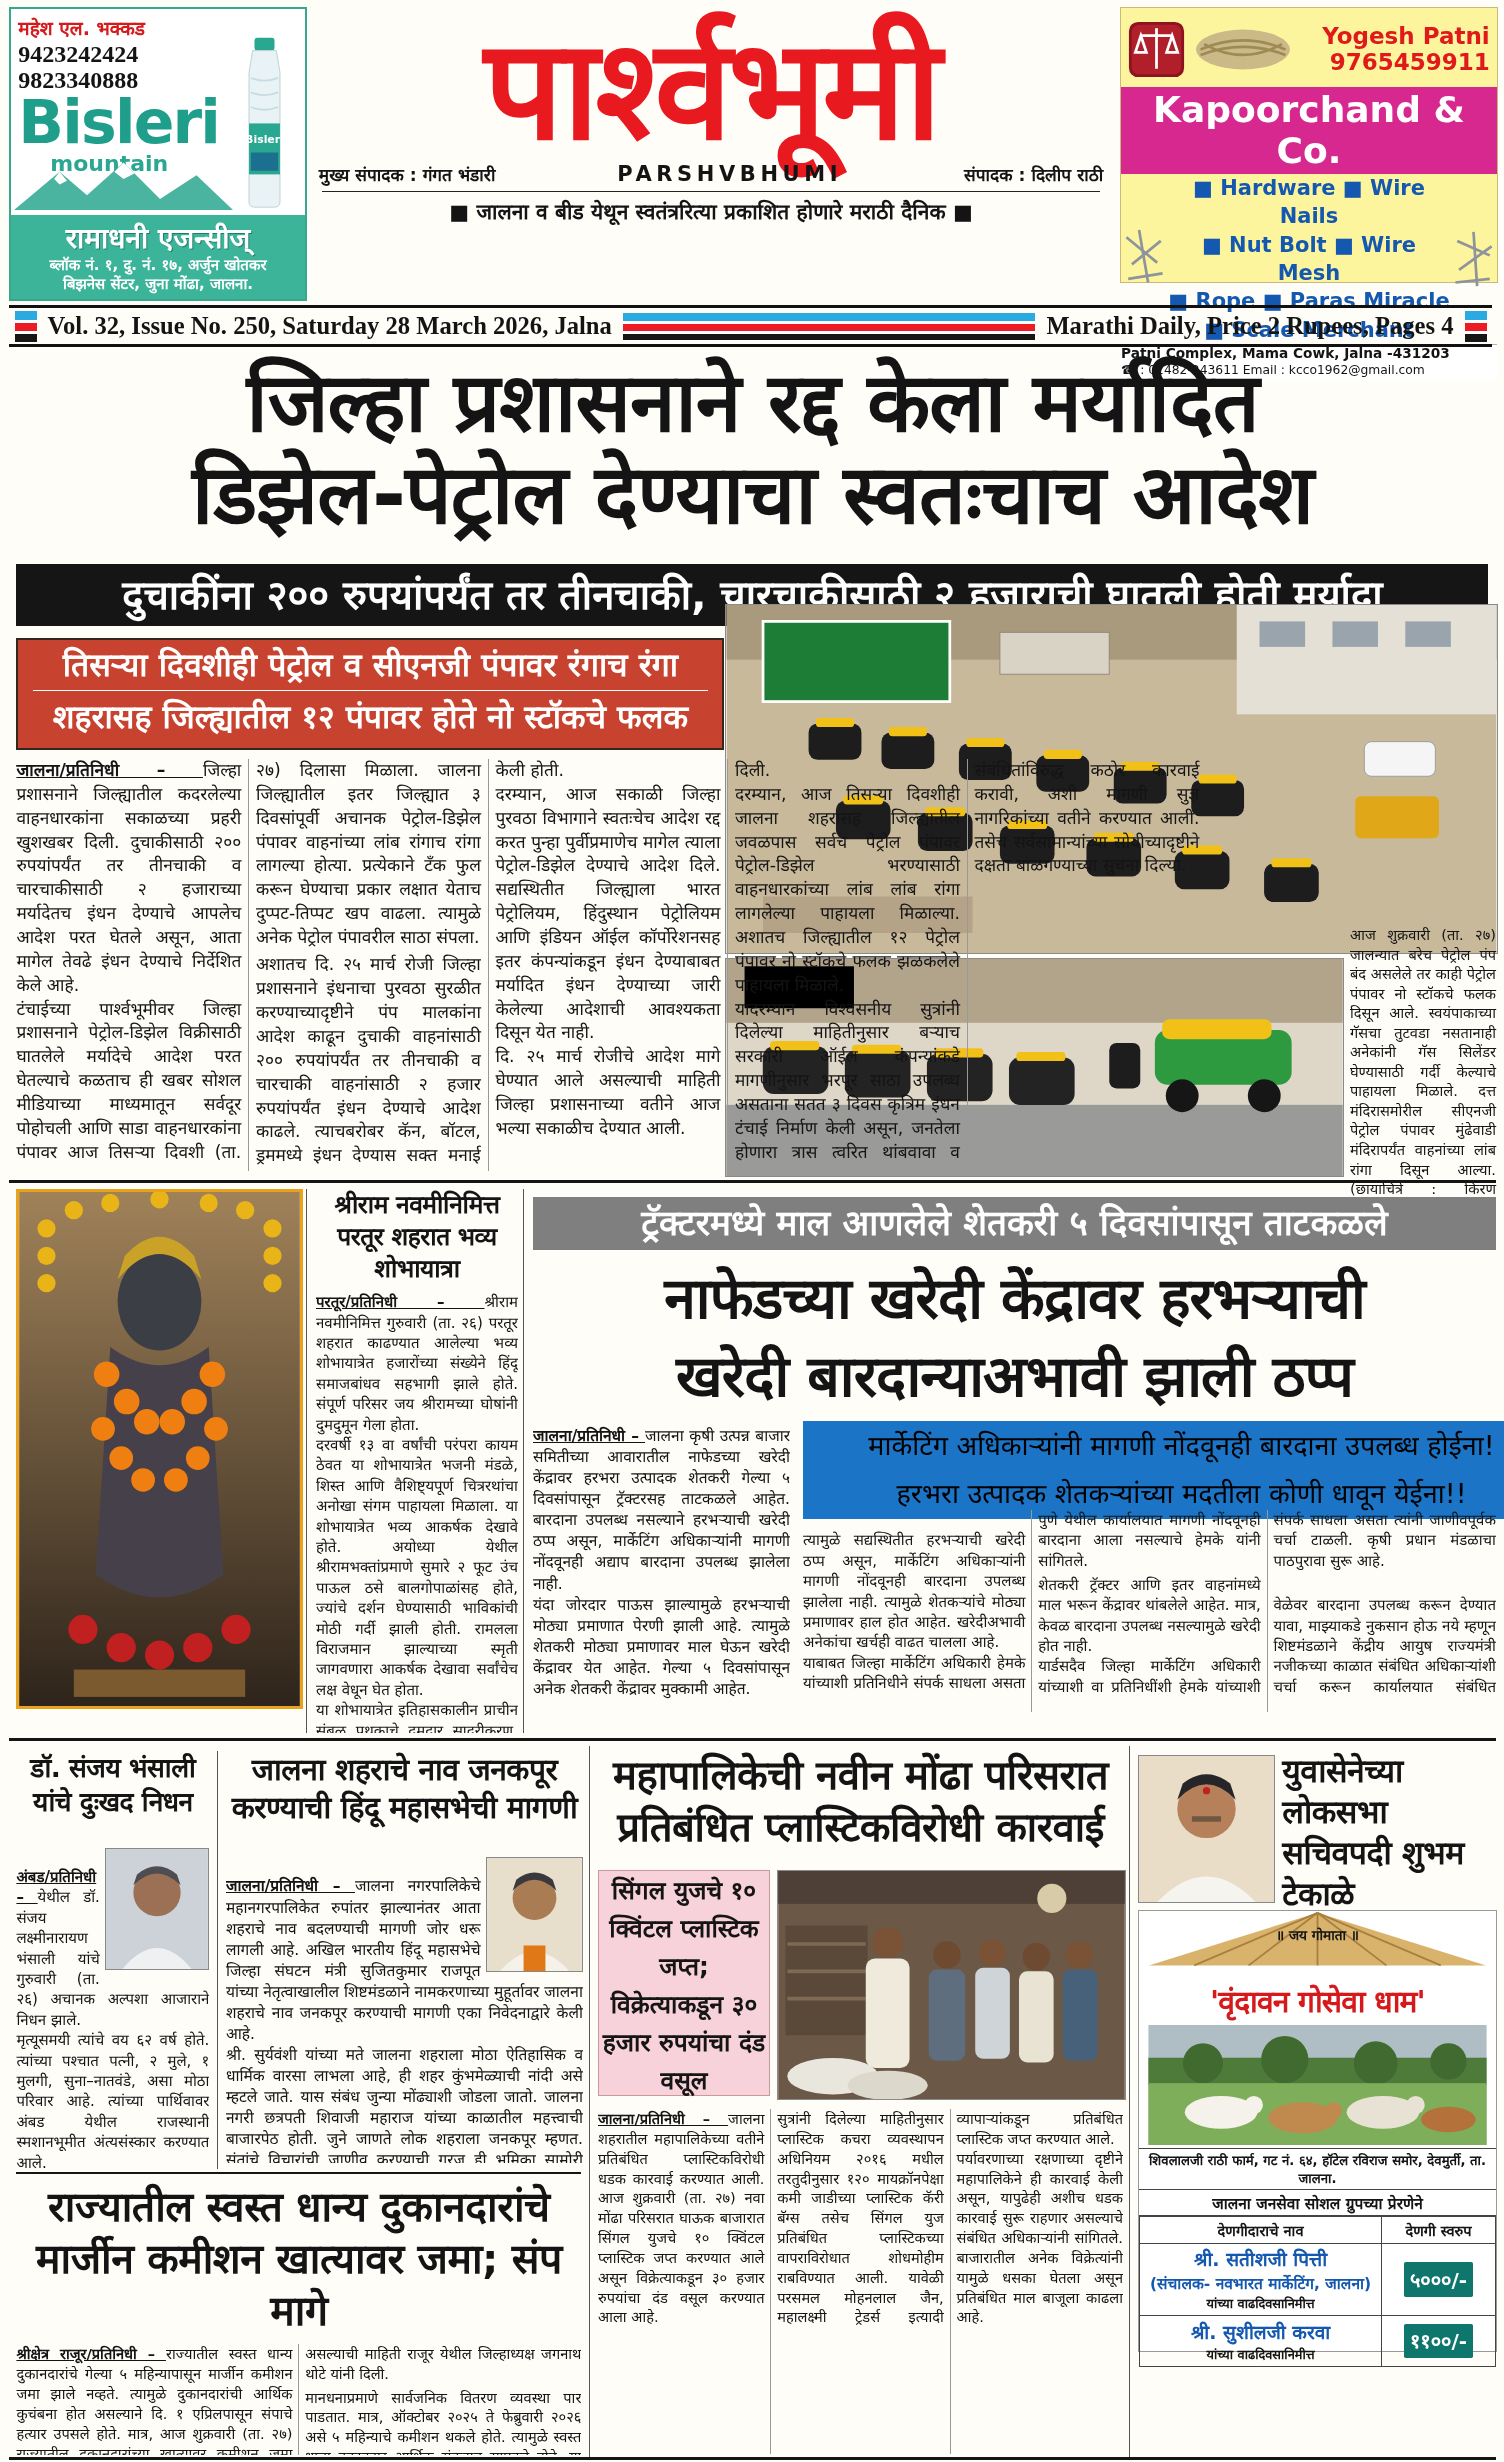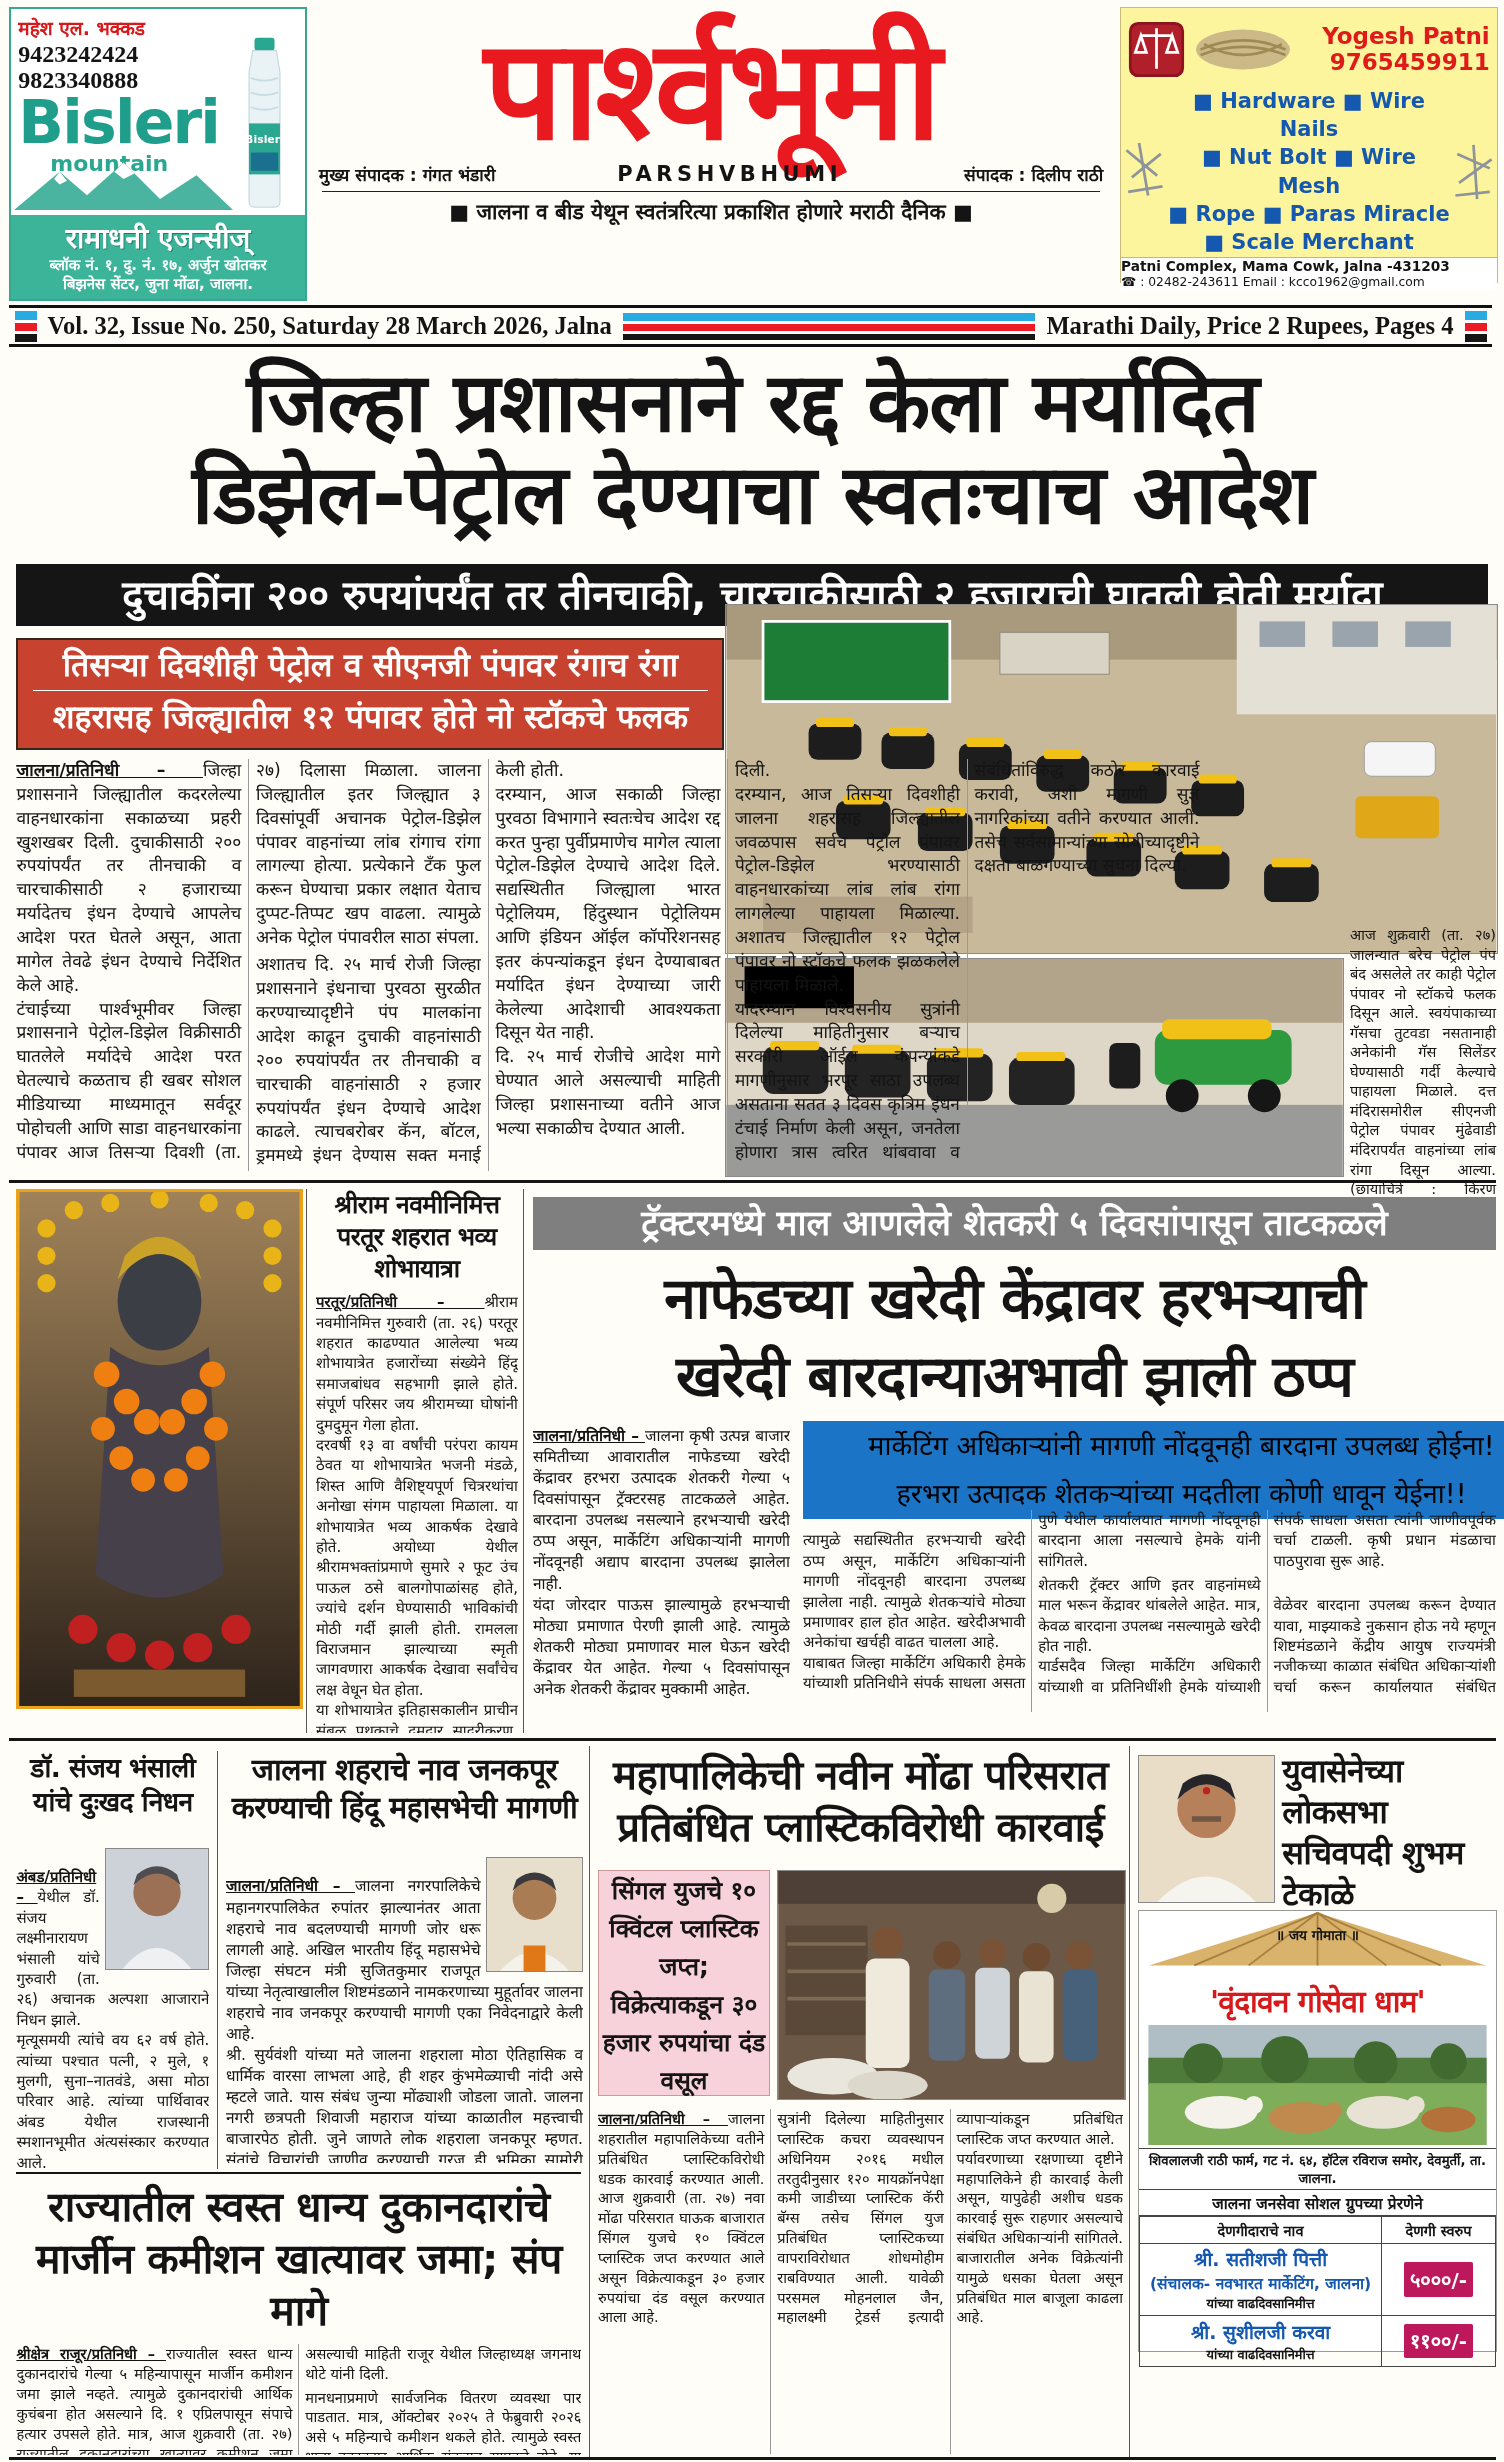--- a/index.html
+++ b/index.html
@@ -52,21 +52,21 @@
   .body-sm{font-size:15px;line-height:1.36;}
   .byline{font-weight:bold;text-decoration:underline;}
   .pinkbox{background:#f7d2da;border:0.9px solid #c99;color:#151515;font-size:24.6px;line-height:38px;font-weight:bold;text-align:center;padding-top:1px;}
   
   .gau{border:0.9px solid #999;background:#fff;}
   .gau-title{color:#d61a1c;font-size:30px;font-weight:bold;text-align:center;letter-spacing:-0.9px;}
   .gau-addr{font-size:13.2px;font-weight:bold;text-align:center;border:0.9px solid #444;border-left:none;border-right:none;padding:1.8px 0;}
   .gau-insp{font-size:15.5px;font-weight:bold;text-align:center;padding:1.8px 0;border-bottom:0.9px solid #444;}
   .gau-table{width:100%;border-collapse:collapse;font-size:13.7px;}
   .gau-table td,.gau-table th{border:0.9px solid #444;padding:2.7px 3.6px;vertical-align:middle;}
-  .amt{background:#be185d;color:#fff;font-size:20px;font-weight:bold;text-align:center;padding:3.6px 5.5px;display:inline-block;border-radius:1.8px;}
+  .amt{background:#0f766e;color:#fff;font-size:20px;font-weight:bold;text-align:center;padding:3.6px 5.5px;display:inline-block;border-radius:1.8px;}
   .donor-name{color:#1558b0;font-size:19px;font-weight:bold;text-align:center;}
   .donor-sub{color:#1558b0;font-size:15.5px;font-weight:bold;text-align:center;}
   .donor-occ{font-size:12.8px;font-weight:bold;text-align:center;}
   .jaygomata{font-size:13.7px;font-weight:bold;text-align:center;}
 </style>
 </head>
 <body>
 
 <div class="page">
 
@@ -119,20 +119,21 @@
       </svg>
       <svg width="100" height="47" viewBox="0 0 110 52">
         <ellipse cx="55" cy="26" rx="52" ry="22" fill="#cbb987"></ellipse>
         <path d="M8 26 Q55 6 102 26 M8 32 Q55 14 102 32 M12 20 Q55 44 98 20" stroke="#9e8a55" fill="none" stroke-width="3"></path>
       </svg>
       <div style="flex:1;">
         <div class="kap-contact">Yogesh Patni</div>
         <div class="kap-contact">9765459911</div>
       </div>
     </div>
+    <div class="kap-band">Kapoorchand &amp; Co.</div>
     <div style="display:flex;align-items:center;">
       <svg width="47" height="80" viewBox="0 0 52 88">
         <g stroke="#8e949b" stroke-width="3">
             <path d="M6 20 L40 48"></path>
             <path d="M12 50 L44 24"></path>
             <path d="M8 66 L46 60"></path>
             <path d="M20 12 L30 70"></path>
           </g>
       </svg>
       <div class="kap-items" style="flex:1;">

